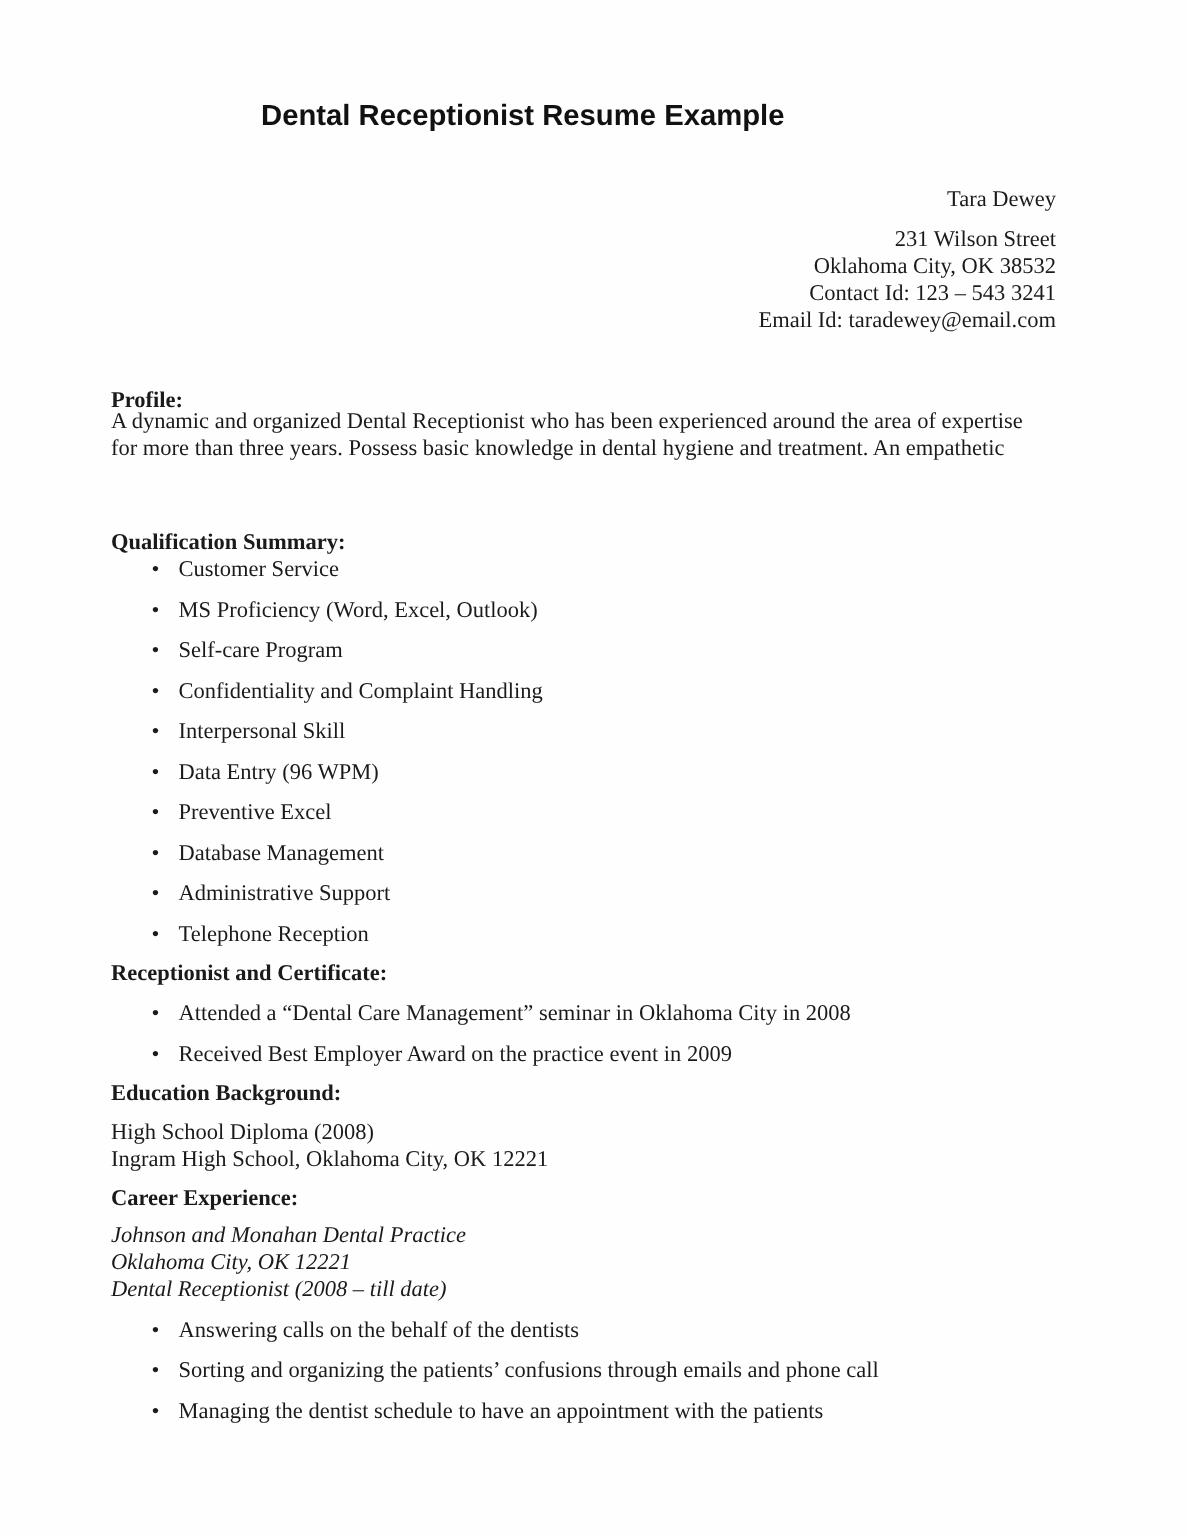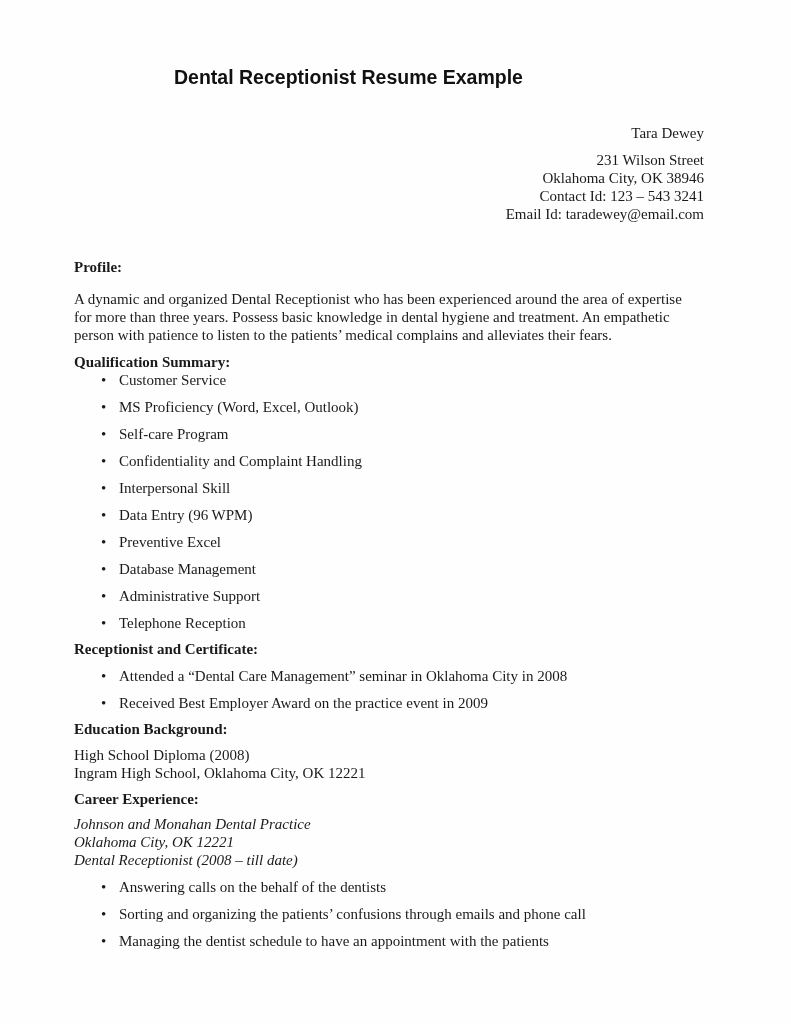--- a/index.html
+++ b/index.html
@@ -29,30 +29,29 @@
 <body>
 
 <div class="page">
 
   <div class="title">Dental Receptionist Resume Example</div>
 
   <div class="contact name">Tara Dewey</div>
 
   <div class="contact address">
     <div>231 Wilson Street</div>
-    <div>Oklahoma City, OK 38946</div>
+    <div>Oklahoma City, OK 38532</div>
     <div>Contact Id: 123 – 543 3241</div>
     <div>Email Id: taradewey@email.com</div>
   </div>
 
   <div class="heading" style="top:258px;">Profile:</div>
-  <div class="para" style="top:290px;">
+  <div class="para" style="top:272px;">
     <span class="line">A dynamic and organized Dental Receptionist who has been experienced around the area of expertise</span>
     <span class="line">for more than three years. Possess basic knowledge in dental hygiene and treatment. An empathetic</span>
-    <span class="line">person with patience to listen to the patients’ medical complains and alleviates their fears.</span>
   </div>
 
   <div class="heading" style="top:353px;">Qualification Summary:</div>
   <ul class="bullets" style="top:371px;">
     <li>
         <span class="dot">•</span>
         <span class="txt">Customer Service</span>
       </li>
     <li>
         <span class="dot">•</span>

